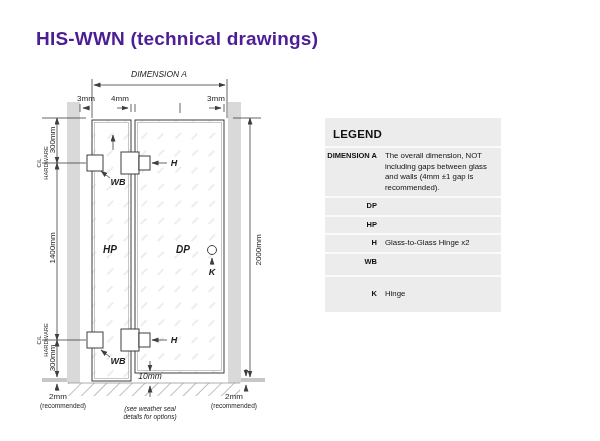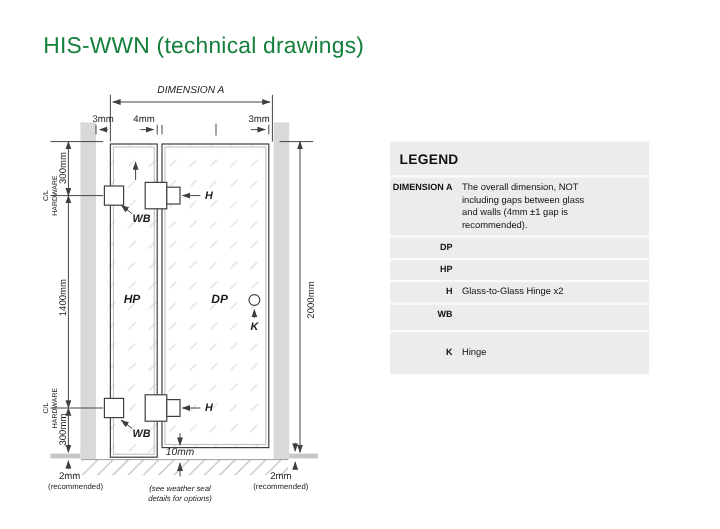--- a/index.html
+++ b/index.html
@@ -1,33 +1,33 @@
 <!DOCTYPE html>
 <html><head>
 <meta charset="utf-8">
 <style>
   html,body{margin:0;padding:0;background:#fff;}
   .page{position:relative;width:600px;height:441px;background:#ffffff;overflow:hidden;
         font-family:"Liberation Sans",sans-serif;color:#111;}
-  .title{position:absolute;left:36px;top:28px;font-size:19px;font-weight:normal;
-         letter-spacing:.2px;color:#15803d;}
+  .title{position:absolute;left:36px;top:28px;font-size:19px;font-weight:bold;
+         letter-spacing:.2px;color:#4c1d95;}
   svg{position:absolute;left:0;top:0;}
   
   .lbl{position:absolute;transform:translate(-50%,-50%);white-space:pre;color:#1c1c1c;
        text-align:center;line-height:1.15;}
   .rot{transform:translate(-50%,-50%) rotate(-90deg);}
   .dim{font-size:8px;}
   .dimi{font-size:8.5px;font-style:italic;}
   .tiny{font-size:6.5px;}
   .tinyi{font-size:6.5px;font-style:italic;line-height:7.5px;}
   .clhw{font-size:5.8px;line-height:6.6px;}
   .part{font-size:10px;font-weight:bold;font-style:italic;}
   .part-sm{font-size:9px;font-weight:bold;font-style:italic;}
   
-  .legend{position:absolute;left:325px;top:118px;width:216px;background:#ececec;}
+  .legend{position:absolute;left:325px;top:118px;width:176px;background:#ececec;}
   .legend-header{padding:6px 8px 4px 8px;border-bottom:2px solid #fafafa;}
   .legend-title{font-size:11.5px;font-weight:bold;letter-spacing:.2px;}
   .lrow{display:flex;align-items:flex-start;padding:3px 0;border-bottom:2px solid #fafafa;}
   .lrow:last-child{border-bottom:none;}
   .lkey{flex:none;width:52px;padding-right:8px;text-align:right;font-size:7.5px;
         font-weight:bold;line-height:10.5px;}
   .ldesc{font-size:7.8px;line-height:10.5px;white-space:pre;}
   .lrow-wb{padding-bottom:8px;}
   .lrow-k{padding-top:12px;padding-bottom:12px;}
   .footnote{position:absolute;left:325px;top:345px;width:182px;text-align:center;

